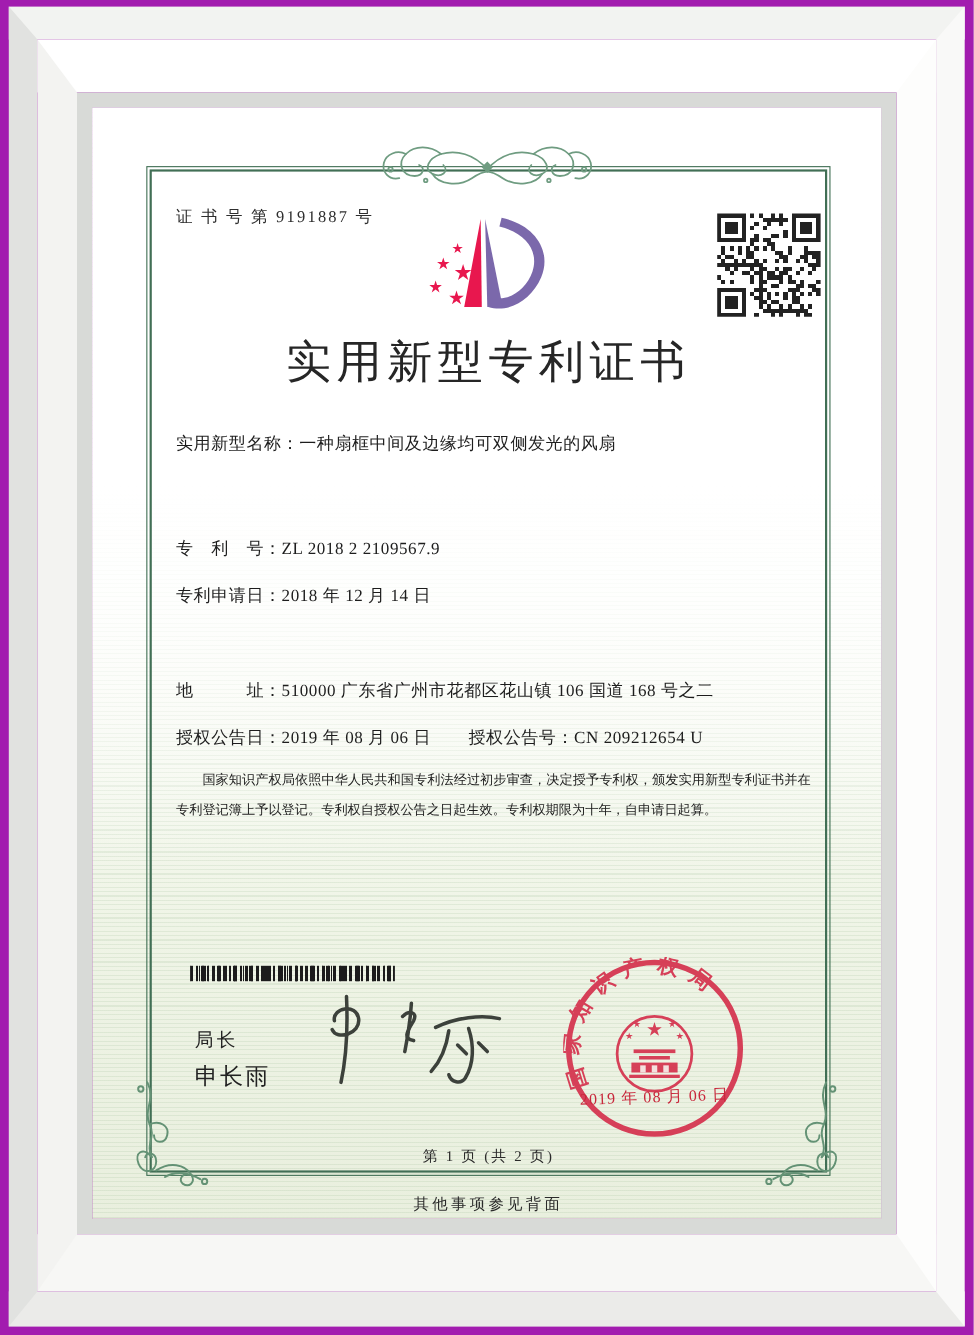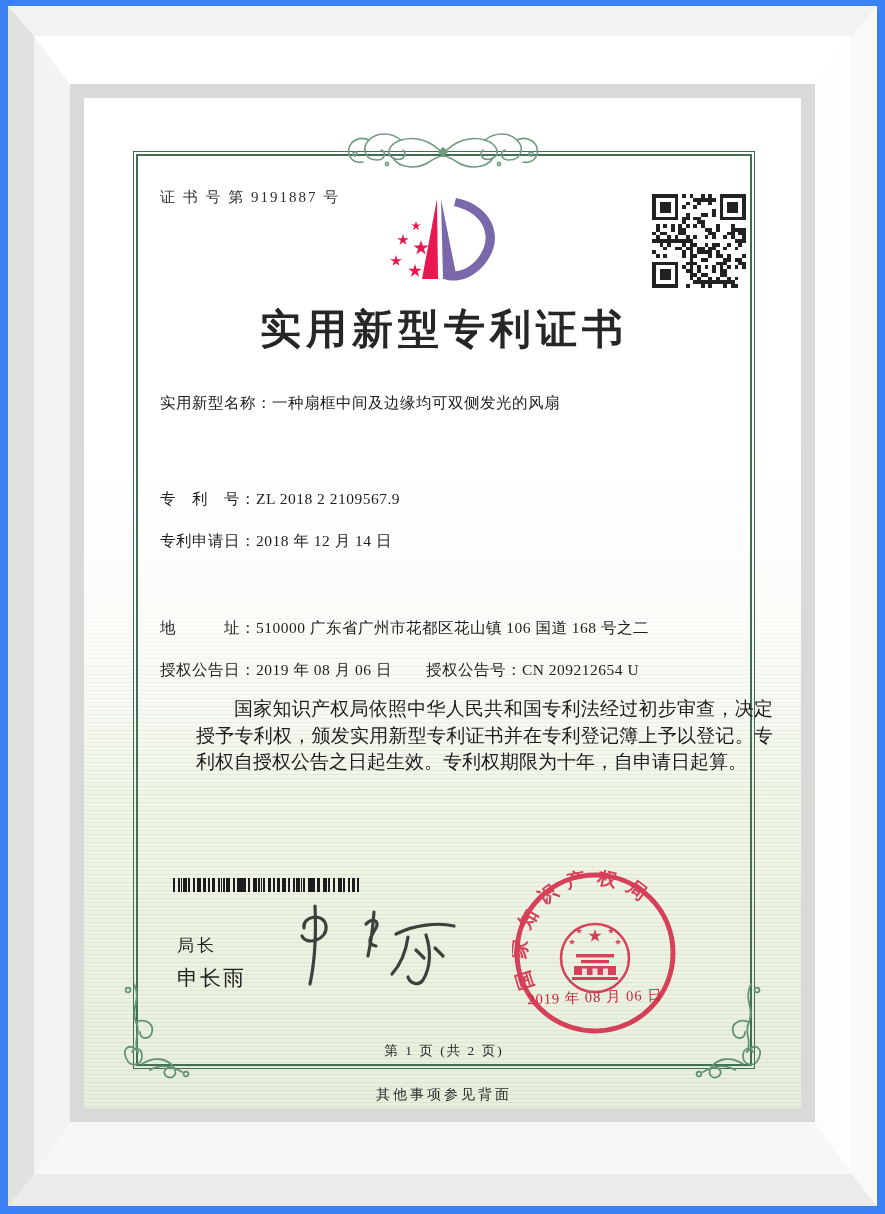--- a/index.html
+++ b/index.html
@@ -1,18 +1,18 @@
 <!DOCTYPE html>
 <html><head>
 <meta charset="utf-8">
 <style>
   * { margin:0; padding:0; box-sizing:border-box; }
   html,body { width:885px; height:1214px; }
   body { background:#e9ebe8; font-family:"Liberation Serif","DejaVu Serif",serif; }
-  .photo { position:relative; width:885px; height:1214px; background:#3b82f6; overflow:hidden; }
+  .photo { position:relative; width:885px; height:1214px; background:#a21caf; overflow:hidden; }
 
   
   .frame-outer{ position:absolute; left:8px; top:6px; right:8px; bottom:8px;
     border-style:solid; border-width:30px 26px 32px 26px;
     border-color:#f2f3f1 #f9f9f8 #ebebe9 #e1e2e0; }
   .frame-face{ width:100%; height:100%; border-style:solid; border-width:48px 36px 52px 36px;
     border-color:#ffffff #fdfdfc #f7f7f5 #f3f3f1; }
   .frame-lip{ width:100%; height:100%; border:14px solid #d8dad7; }
 
   
@@ -26,29 +26,29 @@
   .abs{ position:absolute; }
 
   
   .green-box{ left:49px; top:53px; width:622px; height:918px; border:1px solid #3f6e53; }
   .green-box-inner{ position:absolute; left:2px; top:2px; right:2px; bottom:2px; border:2px solid #416f55; }
 
   .cert-no{ left:76px; top:90px; font-size:15px; letter-spacing:2px; color:#2e2e2e; }
   .qr{ left:568px; top:96px; width:94px; height:94px; }
   .logo{ left:296px; top:88px; width:128px; height:118px; }
 
-  .title{ left:50px; top:204px; width:620px; text-align:center; font-size:41px; font-weight:700;
+  .title{ left:50px; top:204px; width:620px; text-align:center; font-size:41px; font-weight:400;
     letter-spacing:5px; color:#262626; }
 
   .row{ left:76px; width:578px; font-size:15.5px; color:#1d1d1d; letter-spacing:0.5px; white-space:nowrap; }
   .row .lbl{ color:#1d1d1d; }
   .row .lbl2{ margin-left:34px; }
 
-  .paras{ left:76px; top:598px; width:577px; font-size:19px; line-height:26.5px;
-    text-align:justify; color:#1c1c1c;margin-left:36px; }
+  .paras{ left:76px; top:598px; width:577px; font-size:12px; line-height:26.5px;
+    text-align:justify; color:#1c1c1c; }
   .paras p{ text-indent:2em; }
 
   .barcode{ left:89px; top:780px; width:186px; height:14px;
     background:
       repeating-linear-gradient(90deg,#1c1c1c 0 2px, transparent 2px 5px),
       repeating-linear-gradient(90deg,#1c1c1c 0 1px, transparent 1px 8px),
       repeating-linear-gradient(90deg, transparent 0 11px, #1c1c1c 11px 14px); }
 
   .sig-title{ left:93px; top:836px; font-size:17px; letter-spacing:3px; color:#222; }
   .sig-name { left:93px; top:866px; font-size:21px; letter-spacing:2px; color:#222; }

